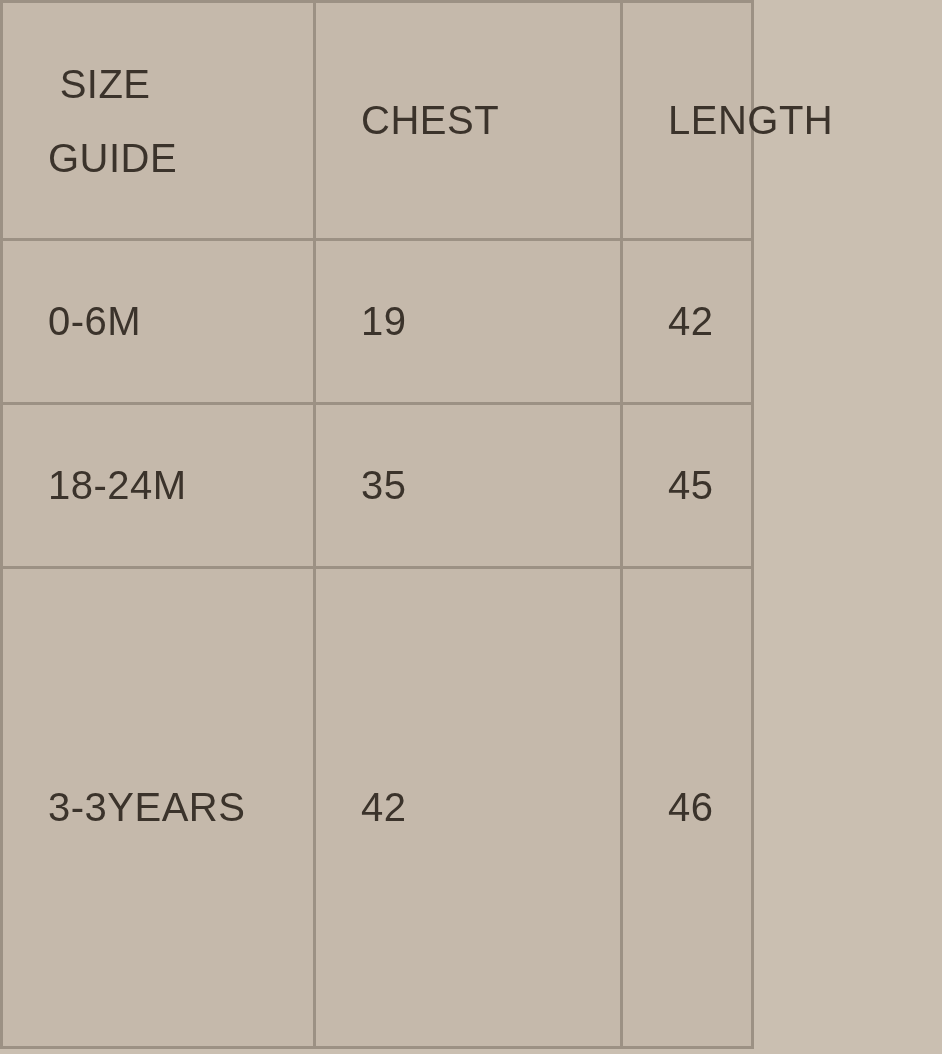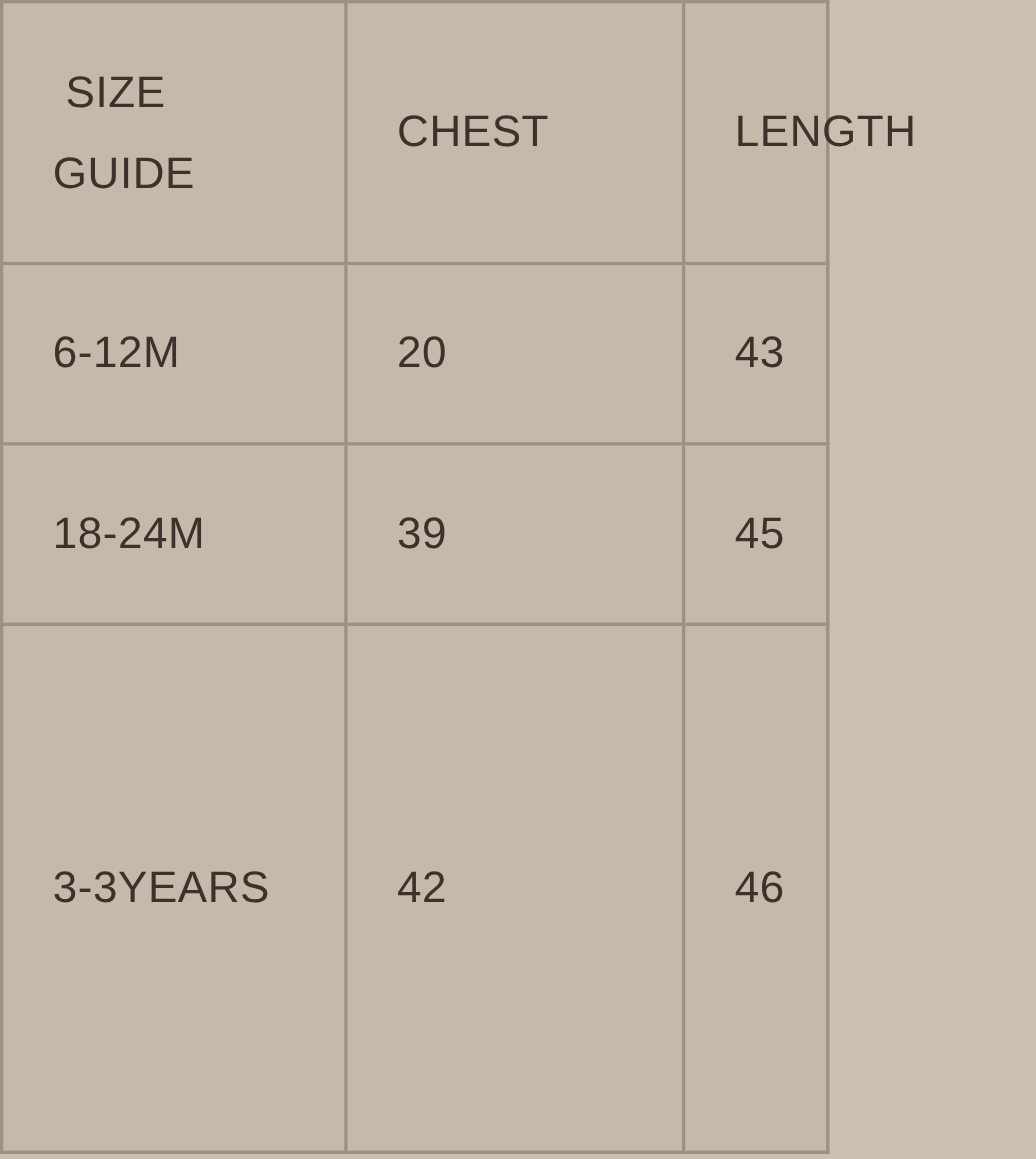--- a/index.html
+++ b/index.html
@@ -57,27 +57,27 @@
   <thead>
     <tr>
       <th class="col-size header-size-guide"> SIZE
 GUIDE</th>
       <th class="col-chest">CHEST</th>
       <th class="col-length">LENGTH</th>
     </tr>
   </thead>
   <tbody>
     <tr>
-      <td>6-12M</td>
-      <td>20</td>
-      <td>43</td>
+      <td>0-6M</td>
+      <td>19</td>
+      <td>42</td>
     </tr>
     <tr>
       <td>18-24M</td>
-      <td>39</td>
+      <td>35</td>
       <td>45</td>
     </tr>
     <tr>
       <td>3-3YEARS</td>
       <td>42</td>
       <td>46</td>
     </tr>
   </tbody>
 </table>
 

